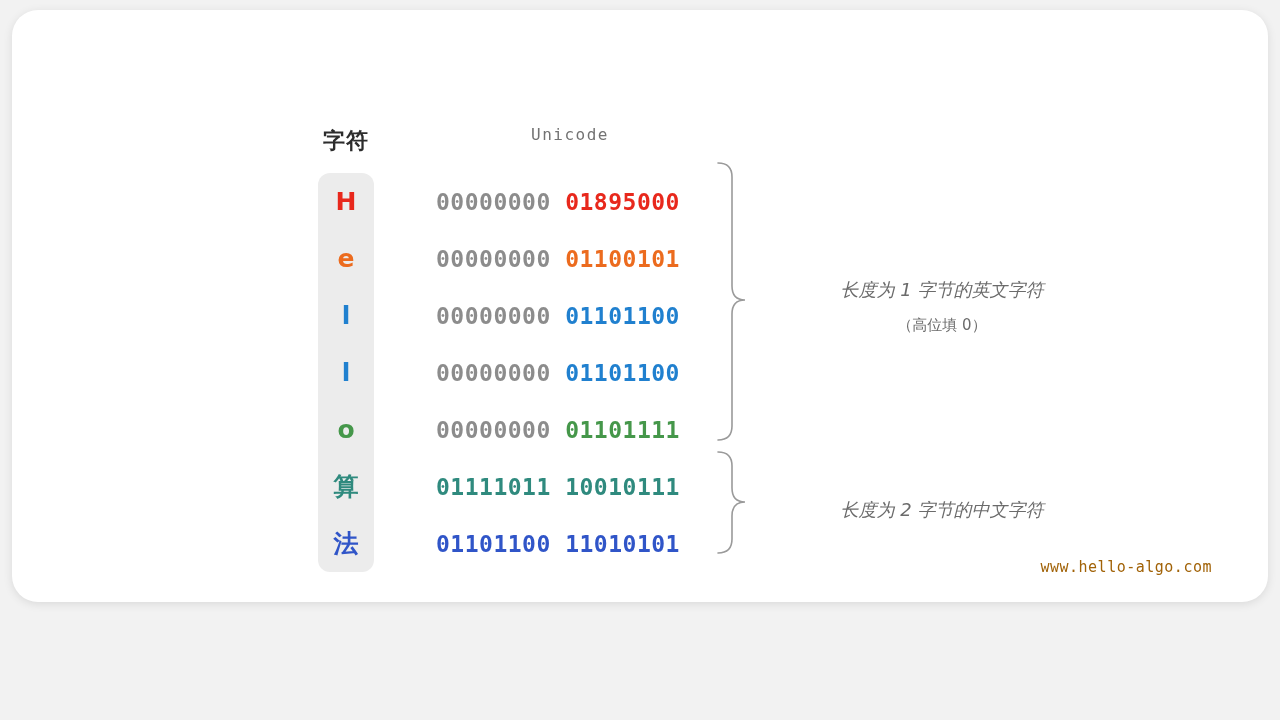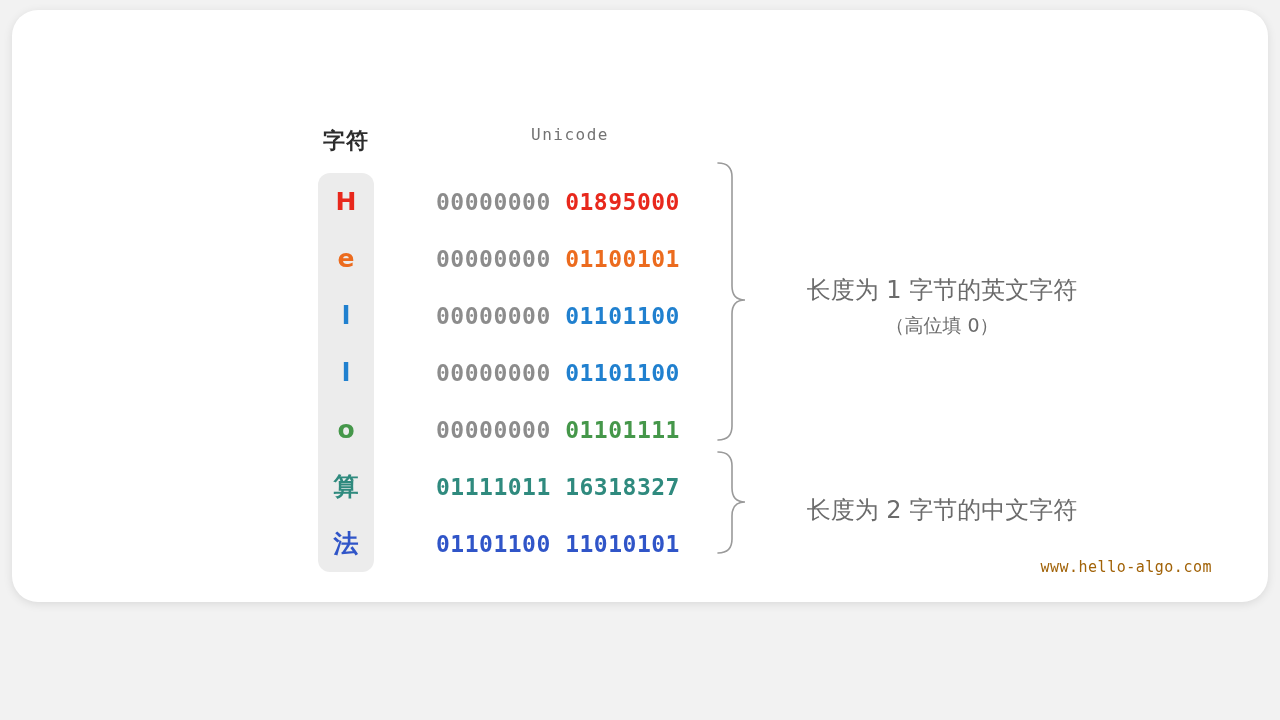--- a/index.html
+++ b/index.html
@@ -118,26 +118,27 @@
   }
 
   
   .note {
     position: absolute;
     text-align: center;
     color: #6b6b6b;
     font-family: "DejaVu Sans", sans-serif;
   }
   .note .line1 {
-    font-size: 24px;
+    font-size: 18px;
     line-height: 36px;
     white-space: pre;
+    font-style: italic;
   }
   .note .line2 {
-    font-size: 19px;
+    font-size: 15px;
     line-height: 34px;
     white-space: pre;
   }
   .note-en {
     left: 760px;
     top: 262px;
     width: 340px;
   }
   .note-cn {
     left: 760px;
@@ -183,21 +184,21 @@
         <div class="row" style="top: 343px;">
           <div class="glyph" style="color: rgb(32, 128, 207);">l</div>
           <div class="bits" style="color: rgb(32, 128, 207);"><span class="hi" style="color: rgb(140, 140, 140);">00000000</span> <span style="color: rgb(32, 128, 207);">01101100</span></div>
         </div>
         <div class="row" style="top: 400px;">
           <div class="glyph" style="color: rgb(69, 151, 74);">o</div>
           <div class="bits" style="color: rgb(69, 151, 74);"><span class="hi" style="color: rgb(140, 140, 140);">00000000</span> <span style="color: rgb(69, 151, 74);">01101111</span></div>
         </div>
         <div class="row" style="top: 457px;">
           <div class="glyph" style="color: rgb(47, 138, 126);">算</div>
-          <div class="bits" style="color: rgb(47, 138, 126);"><span style="color: rgb(47, 138, 126);">01111011</span> <span style="color: rgb(47, 138, 126);">16318327</span></div>
+          <div class="bits" style="color: rgb(47, 138, 126);"><span style="color: rgb(47, 138, 126);">01111011</span> <span style="color: rgb(47, 138, 126);">10010111</span></div>
         </div>
         <div class="row" style="top: 514px;">
           <div class="glyph" style="color: rgb(48, 85, 200);">法</div>
           <div class="bits" style="color: rgb(48, 85, 200);"><span style="color: rgb(48, 85, 200);">01101100</span> <span style="color: rgb(48, 85, 200);">11010101</span></div>
         </div>
       </div>
 
     <svg class="brace-svg" viewBox="0 0 1256 692">
       <path d="M 706 153 q 14 0 14 14 L 720 276 q 0 14 13 14 q -13 0 -13 14 L 720 416 q 0 14 -14 14" fill="none" stroke="#9a9a9a" stroke-width="1.6" stroke-linecap="round"></path>
       <path d="M 706 442 q 14 0 14 14 L 720 478 q 0 14 13 14 q -13 0 -13 14 L 720 529 q 0 14 -14 14" fill="none" stroke="#9a9a9a" stroke-width="1.6" stroke-linecap="round"></path>

